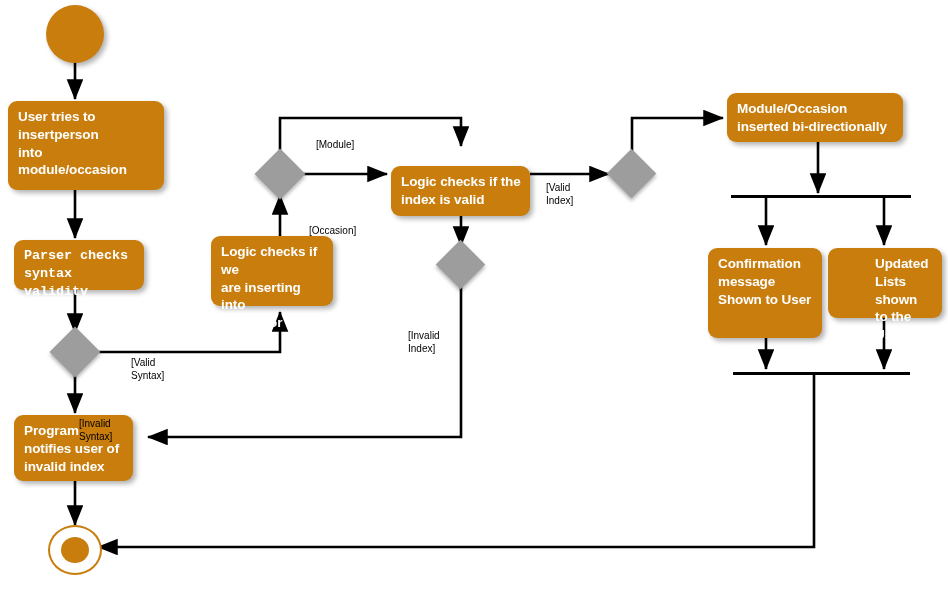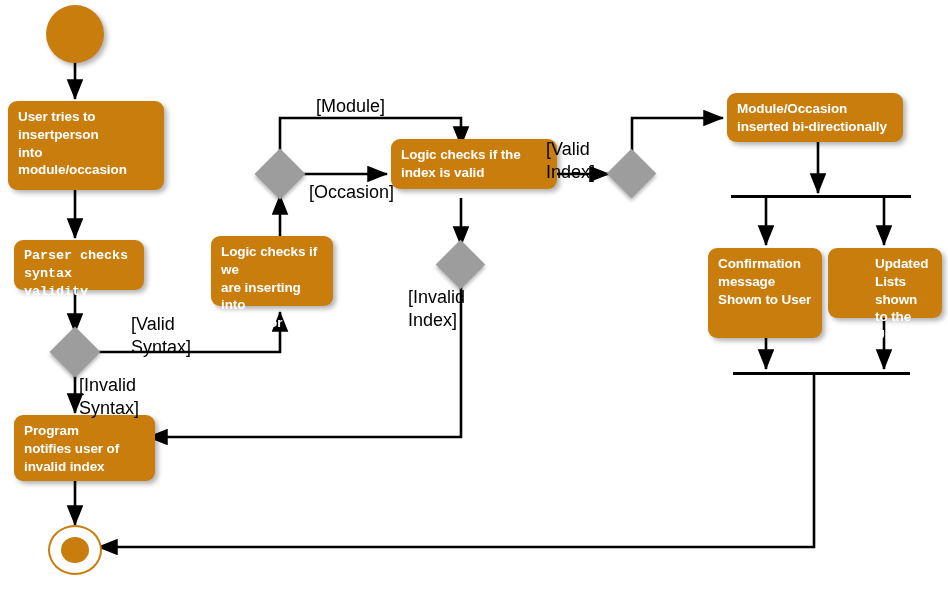--- a/index.html
+++ b/index.html
@@ -57,25 +57,26 @@
     background: #C87D0C;
   }
   .diamond {
     position: absolute;
     background: #9D9D9D;
     transform: rotate(45deg);
     box-shadow: 2px 2px 4px rgba(0,0,0,0.30);
   }
   .edge-label {
     position: absolute;
-    font-size: 18px;
+    font-size: 10px;
     color: #000000;
     line-height: 1.28;
     white-space: pre-line;
     font-weight: normal;
+    margin-top: 44px;
   }
   .bar {
     position: absolute;
     background: #000000;
     height: 3px;
   }
 </style>
 </head>
 <body>
 
@@ -134,35 +135,35 @@
   <div class="node" style="left:8px; top:101px; width:156px; height:89px;">User tries to
 insertperson
 into
 module/occasion</div>
 
   <div class="node" style="left:14px; top:240px; width:130px; height:50px;font-family:Liberation Mono, monospace;">Parser  checks
 syntax validity</div>
 
   <div class="diamond" style="left:57px; top:334px; width:36px; height:36px;"></div>
 
-  <div class="node" style="left:14px; top:415px; width:141px; height:66px;">Program
+  <div class="node" style="left:14px; top:415px; width:119px; height:66px;">Program
 notifies user of
 invalid index</div>
 
   <div class="end-node" style="left:48px; top:525px; width:54px; height:50px;">
     <span class="inner" style="width:28px; height:26px;"></span>
   </div>
 
   <div class="node" style="left:211px; top:236px; width:122px; height:70px;">Logic checks if we
 are inserting into
 person or module</div>
 
   <div class="diamond" style="left:262px; top:156px; width:36px; height:36px;"></div>
 
-  <div class="node" style="left:391px; top:139px; width:166px; height:50px;">Logic checks if the
+  <div class="node" style="left:391px; top:166px; width:139px; height:50px;">Logic checks if the
 index is valid</div>
 
   <div class="diamond" style="left:443px; top:247px; width:35px; height:35px;"></div>
 
   <div class="diamond" style="left:614px; top:156px; width:35px; height:35px;"></div>
 
   <div class="node" style="left:727px; top:93px; width:176px; height:49px;">Module/Occasion
 inserted bi-directionally</div>
 
   <div class="bar" style="left:731px; top:195px; width:180px;"></div>

